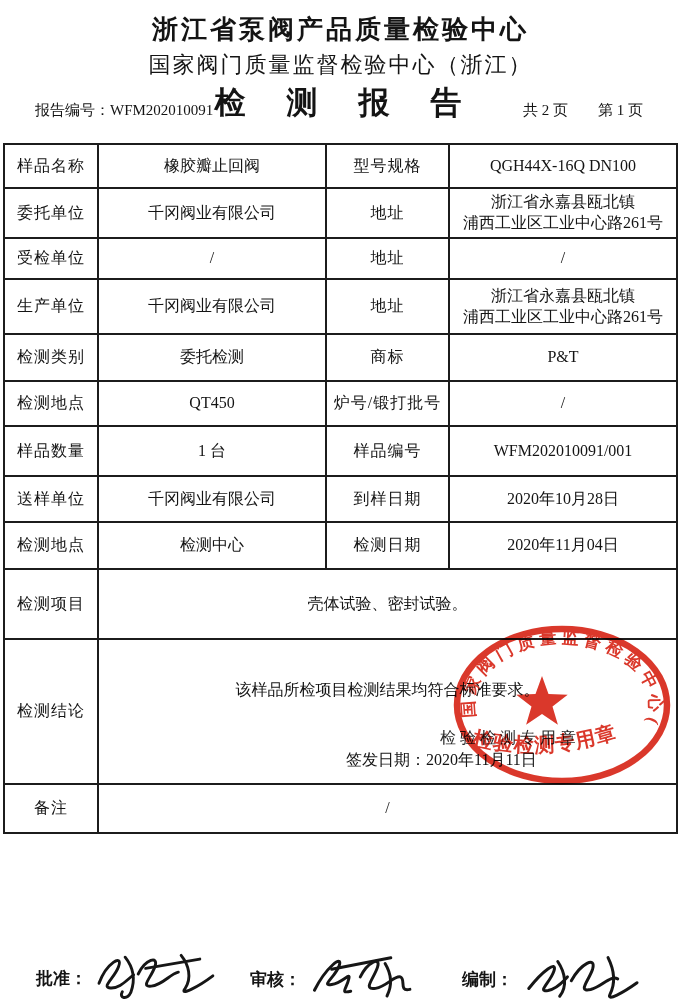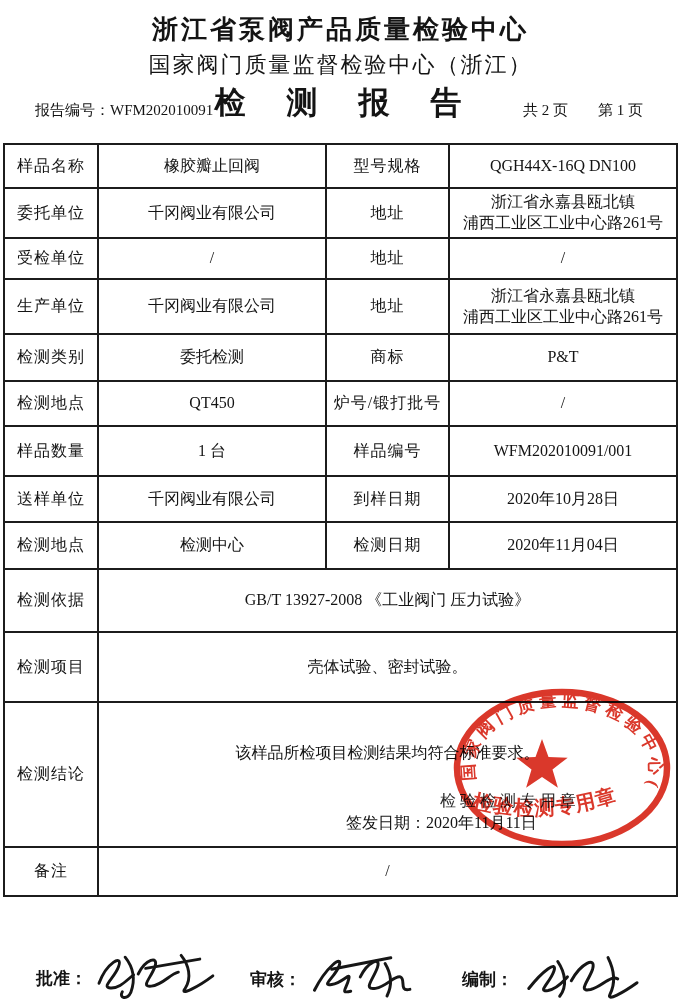--- a/index.html
+++ b/index.html
@@ -124,24 +124,20 @@
         <td>千冈阀业有限公司</td>
         <td class="lbl">到样日期</td>
         <td>2020年10月28日</td>
       </tr>
       <tr style="height:47px">
         <td class="lbl">检测地点</td>
         <td>检测中心</td>
         <td class="lbl">检测日期</td>
         <td>2020年11月04日</td>
       </tr>
-      <tr style="height:63px">
-        <td class="lbl">检测依据</td>
-        <td colspan="3">GB/T 13927-2008 《工业阀门 压力试验》</td>
-      </tr>
       <tr style="height:70px">
         <td class="lbl">检测项目</td>
         <td colspan="3" class="topleft">壳体试验、密封试验。</td>
       </tr>
       <tr style="height:145px">
         <td class="lbl">检测结论</td>
         <td colspan="3" class="concl">
           <span>该样品所检项目检测结果均符合标准要求。</span>
           <span class="seal-caption">检验检测专用章</span>
           <span class="issue-line"><span>签发日期：</span><span>2020年11月11日</span></span>

